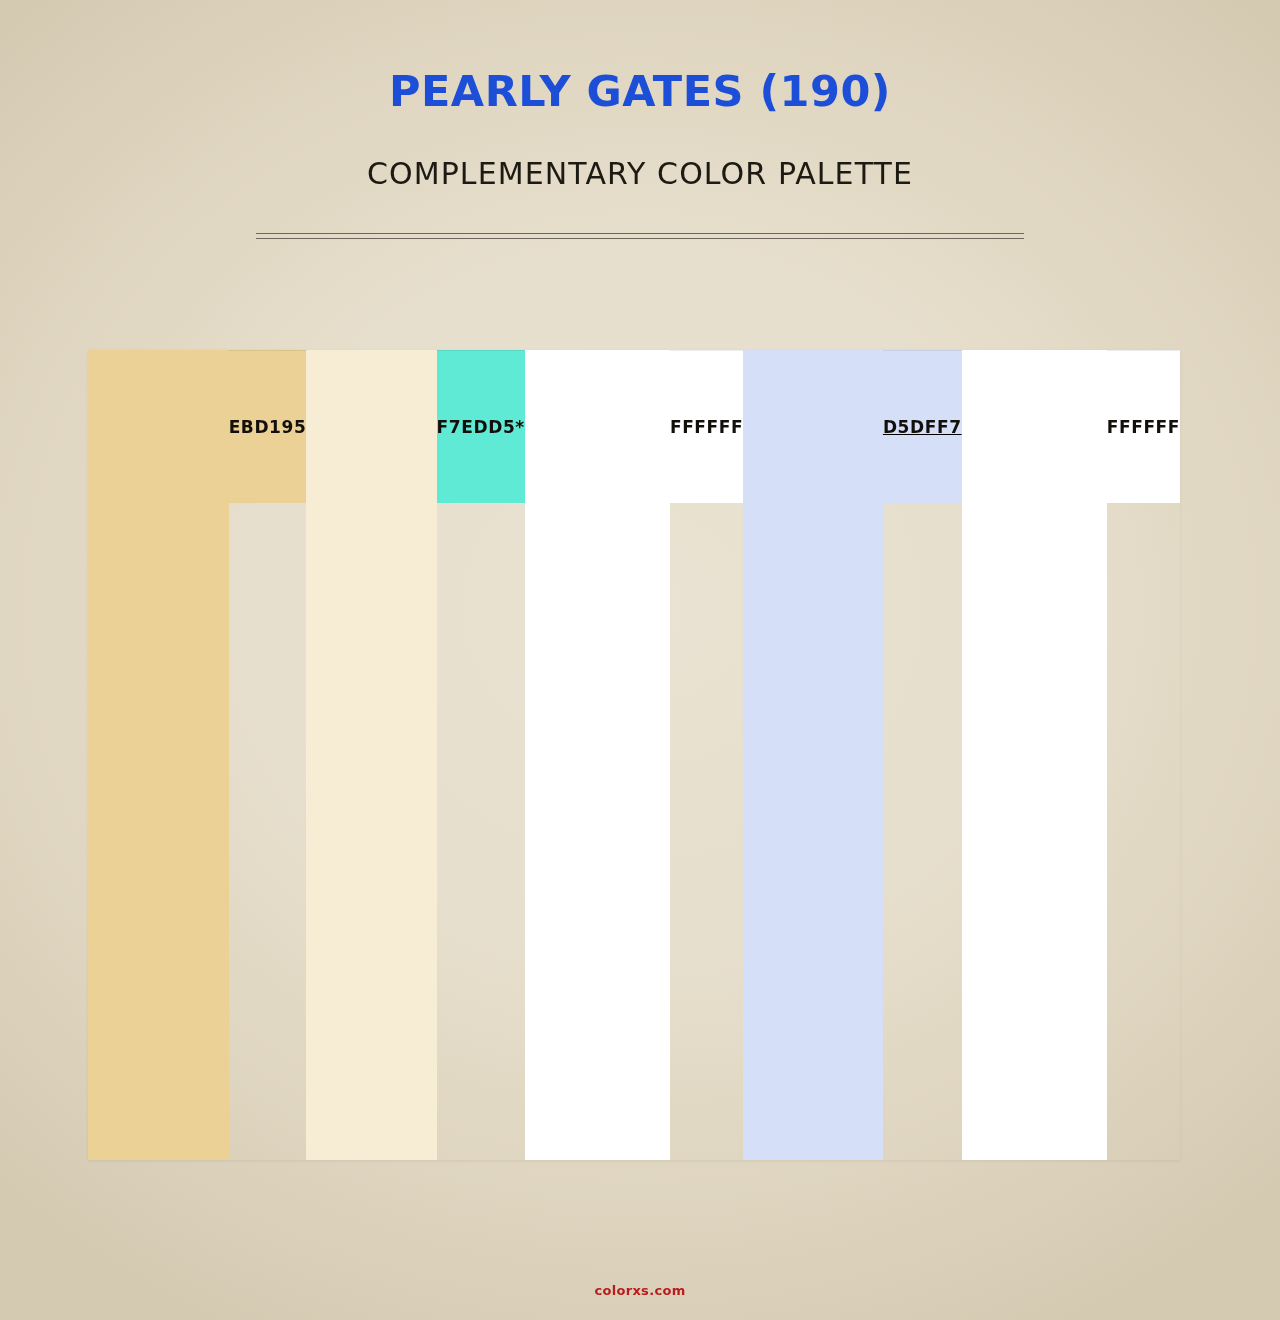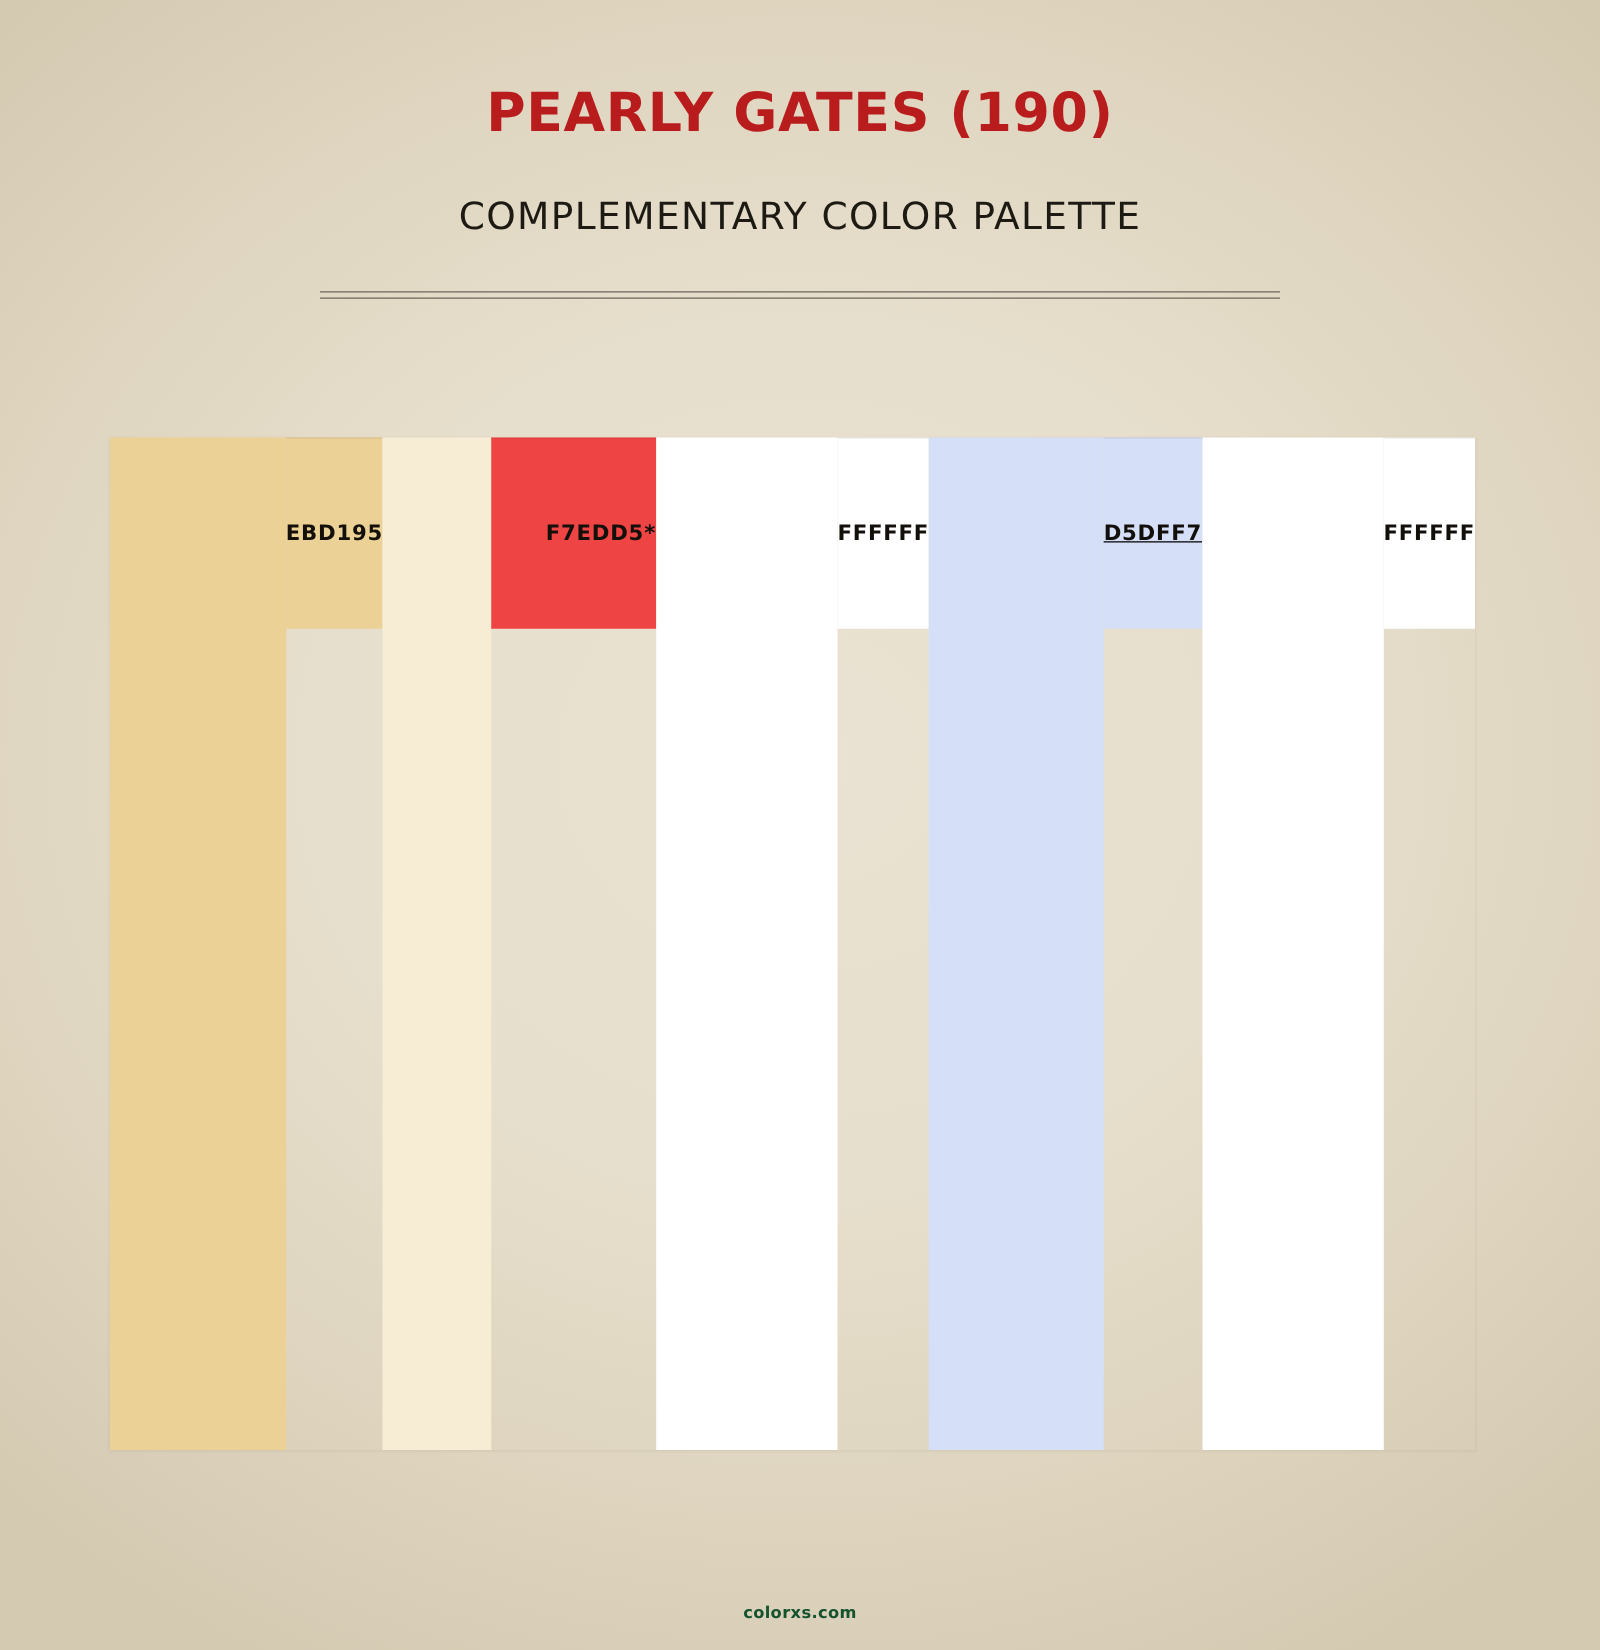--- a/index.html
+++ b/index.html
@@ -27,21 +27,21 @@
   .header {
     position: absolute;
     top: 66px;
     left: 0;
     width: 1280px;
     text-align: center;
   }
   .title {
     font-size: 43px;
     font-weight: bold;
-    color: #b91c1c;
+    color: #1d4ed8;
     letter-spacing: 0.5px;
     margin: 0;
     line-height: 1.2;
   }
   .subtitle {
     font-size: 30px;
     font-weight: normal;
     color: #1d1a14;
     letter-spacing: 1.1px;
     margin: 38px 0 0 0;
@@ -88,21 +88,21 @@
     letter-spacing: 0.6px;
   }
   .footer {
     position: absolute;
     bottom: 22px;
     left: 0;
     width: 1280px;
     text-align: center;
     font-size: 13px;
     font-weight: bold;
-    color: #14532d;
+    color: #b91c1c;
     letter-spacing: 0.3px;
   }
 </style>
 </head>
 <body>
 
 <div class="page">
   <div class="bg-vignette"></div>
 
   <div class="header">
@@ -114,21 +114,21 @@
 
   <div class="palette" id="palette">
       <div class="swatch">
         <div class="block" style="background: rgb(235, 209, 149);"></div>
         <div class="label-area" style="background: rgb(235, 209, 149);">
           <span class="hexlabel">EBD195</span>
         </div>
       </div>
       <div class="swatch">
         <div class="block" style="background: rgb(247, 237, 213);"></div>
-        <div class="label-area" style="background: #ef4444; padding-left: 44px;">
+        <div class="label-area" style="background: #5eead4;">
           <span class="hexlabel">F7EDD5*</span>
         </div>
       </div>
       <div class="swatch">
         <div class="block" style="background: rgb(255, 255, 255);"></div>
         <div class="label-area" style="background: rgb(255, 255, 255);">
           <span class="hexlabel">FFFFFF</span>
         </div>
       </div>
       <div class="swatch">

